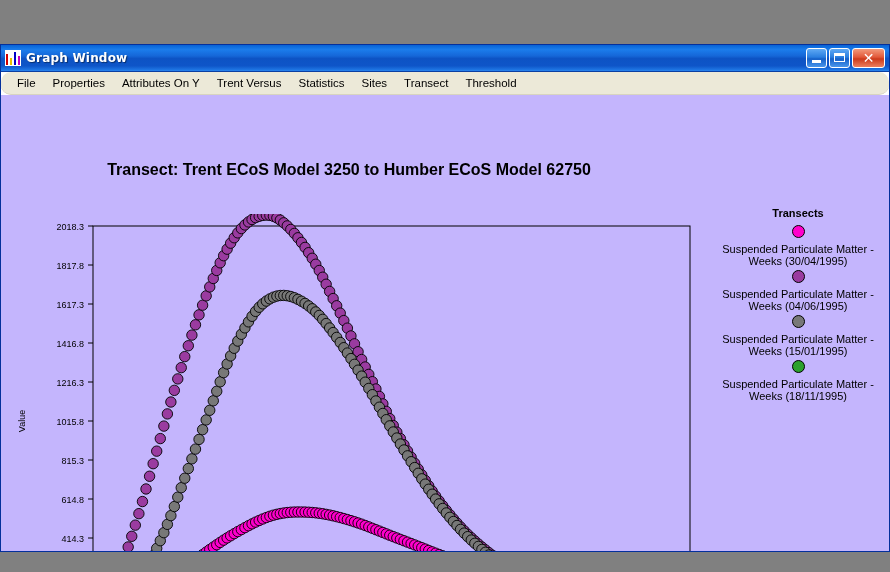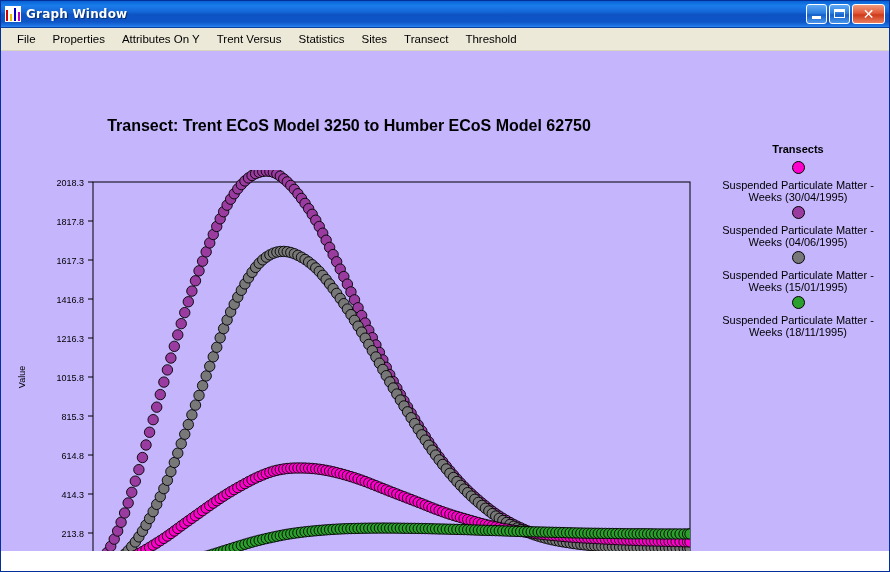--- a/index.html
+++ b/index.html
@@ -7,25 +7,26 @@
     margin: 0;
     padding: 0;
     background: #808080;
   }
   body {
     font-family: "DejaVu Sans", sans-serif;
   }
   .window {
     position: relative;
     width: 890px;
-    height: 572px;
+    height: 508px;
     box-sizing: border-box;
     background: #ffffff;
     border: 1px solid #04309c;
     overflow: hidden;
+    margin-top: 44px;
   }
   
   .titlebar {
     position: relative;
     height: 26px;
     background: linear-gradient(to bottom,
         #0a62d4 0%, #0f6fe0 8%, #1b7ceb 18%,
         #1567d8 42%, #0d53c4 52%,
         #0e55c8 80%, #1d74e2 95%, #2a85ee 100%);
     display: flex;
@@ -116,40 +117,41 @@
   
   .menubar {
     height: 22px;
     background: #ece9d8;
     display: flex;
     align-items: center;
     padding-left: 8px;
     border-bottom: 1px solid #d8d4c0;
     font-size: 11.5px;
     color: #000000;
+    border-radius: 10px;
   }
   .menuitem {
     padding: 3px 9px 3px 8px;
     white-space: nowrap;
     cursor: default;
     font-family: "Liberation Sans", sans-serif;
     font-size: 11.5px;
   }
   
   .chartarea {
     position: relative;
     width: 890px;
     height: 522px;
     background: #c4b5fd;
   }
   svg.plot { display: block; }
   .legend-box {
     position: absolute;
     left: 712px;
-    top: 92px;
+    top: 112px;
     width: 170px;
     text-align: center;
     font-family: "Liberation Sans", sans-serif;
   }
   .legend-title {
     font-size: 11px;
     font-weight: bold;
     color: #000;
     margin-bottom: 5px;
   }

